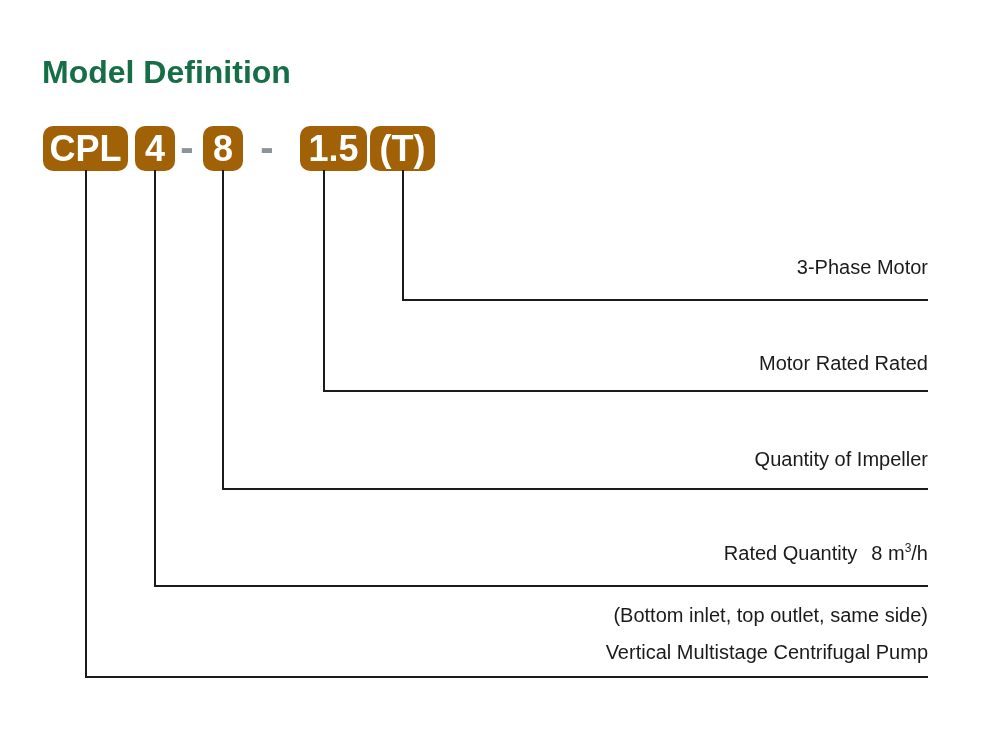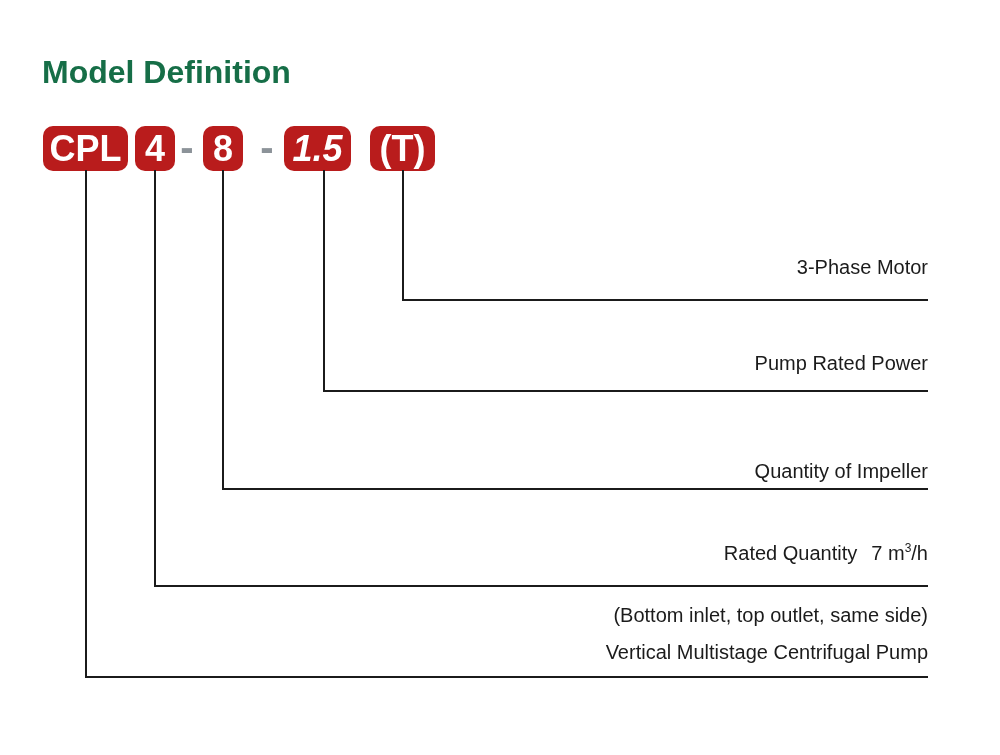--- a/index.html
+++ b/index.html
@@ -23,32 +23,32 @@
     font-weight: bold;
     color: #166e47;
     letter-spacing: 0px;
     white-space: nowrap;
   }
   .badge {
     position: absolute;
     top: 126px;
     height: 45px;
     line-height: 45px;
-    background: #b91c1c;
+    background: #a16207;
     color: #ffffff;
     font-size: 36px;
     font-weight: bold;
     text-align: center;
     border-radius: 10px;
     white-space: nowrap;
   }
   .badge-cpl   { left: 43px;  width: 85px; }
   .badge-cap   { left: 135px; width: 40px; }
   .badge-imp   { left: 203px; width: 40px; }
-  .badge-pow   { left: 284px; width: 67px; font-style: italic; }
+  .badge-pow   { left: 300px; width: 67px; }
   .badge-phase { left: 370px; width: 65px; }
   .separator {
     position: absolute;
     top: 126px;
     height: 45px;
     line-height: 43px;
     color: #8c9399;
     font-size: 40px;
     font-weight: bold;
     text-align: center;
@@ -80,21 +80,21 @@
     position: absolute;
     right: 72px;
     color: #1b1b1b;
     font-size: 20px;
     text-align: right;
     white-space: nowrap;
     line-height: 37px;
   }
   .l-phase { top: 249px; }
   .l-pow   { top: 345px; }
-  .l-imp   { top: 441px; margin-top: 12px; }
+  .l-imp   { top: 441px; }
   .l-cap   { top: 535px; }
   .l-cpl   { top: 597px; }
   .label-value { margin-left: 14px; }
   .label-value sup {
     font-size: 60%;
     vertical-align: super;
     line-height: 0;
   }
 </style>
 </head>
@@ -119,26 +119,26 @@
   <div class="vline v-cpl"></div>
 
   <div class="hline h-phase"></div>
   <div class="hline h-pow"></div>
   <div class="hline h-imp"></div>
   <div class="hline h-cap"></div>
   <div class="hline h-cpl"></div>
 
   <div class="diagram-label l-phase">3-Phase Motor</div>
 
-  <div class="diagram-label l-pow">Pump Rated Power</div>
+  <div class="diagram-label l-pow">Motor Rated Rated</div>
 
   <div class="diagram-label l-imp">Quantity of Impeller</div>
 
   <div class="diagram-label l-cap">
-    <span>Rated Quantity</span><span class="label-value"><span>7 m</span><sup>3</sup><span>/h</span></span>
+    <span>Rated Quantity</span><span class="label-value"><span>8 m</span><sup>3</sup><span>/h</span></span>
   </div>
 
   <div class="diagram-label l-cpl">
     <div>(Bottom inlet, top outlet, same side)</div>
     <div>Vertical Multistage Centrifugal Pump</div>
   </div>
 
 </div>
 
 </body></html>

